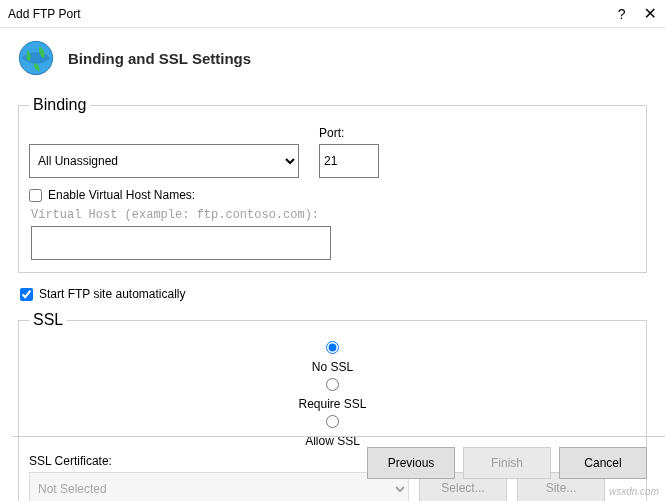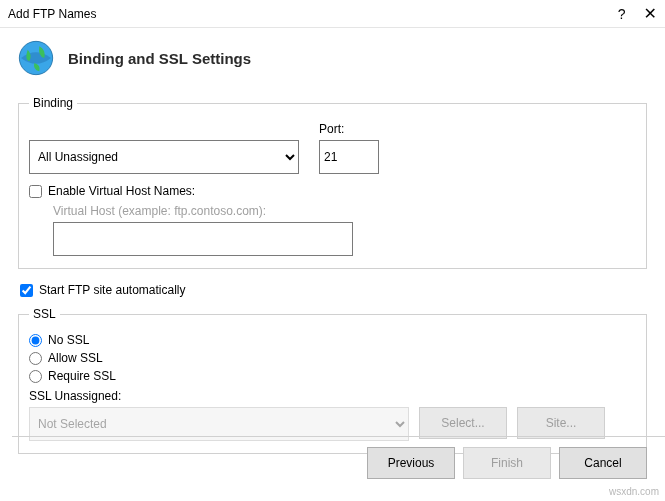--- a/index.html
+++ b/index.html
@@ -43,47 +43,47 @@
   .content {
     padding: 0 18px;
   }
   fieldset {
     border: 1px solid #d0d0d0;
     padding: 8px 10px 12px 10px;
     margin: 0 0 14px 0;
   }
   legend {
     padding: 0 4px;
-    font-size: 12px;
+    font-size: 16px;
   }
   .row { display: flex; gap: 20px; align-items: flex-end; margin-top: 4px; }
   .field { display: flex; flex-direction: column; gap: 2px; }
   .field label { margin-bottom: 2px; }
   select, input[type="text"] {
     font-family: inherit;
     font-size: 12px;
     padding: 2px 4px;
     border: 1px solid #7a7a7a;
     background: #fff;
     height: 34px;
   }
   select { appearance: auto; }
   .ip-select { width: 270px; }
   .port-input { width: 60px; }
   .chk-row { display: flex; align-items: center; gap: 6px; margin-top: 10px; }
-  .virtual-host-section { margin-top: 6px; margin-left: 24px; }
+  .virtual-host-section { margin-top: 6px; margin-left: 2px; font-family: Liberation Mono, monospace; }
   .disabled-label { color: #a0a0a0; }
   .vh-input {
     width: 300px;
     background: #f3f3f3;
     border: 1px solid #cfcfcf;
     margin-top: 4px;
   }
   .standalone-chk { margin: 4px 2px 10px 2px; display: flex; align-items: center; gap: 6px; }
-  .radio-row { display: flex; align-items: center; gap: 6px; margin: 4px 0; }
+  .radio-row { display: flex; align-items: center; gap: 6px; margin: 4px 0; flex-direction: column; }
   .ssl-cert-row { display: flex; align-items: flex-start; gap: 10px; margin-top: 4px; }
   .ssl-select {
     width: 380px;
     background: #f3f3f3;
     border: 1px solid #cfcfcf;
     color: #808080;
   }
   .btn {
     font-family: inherit;
     font-size: 12px;
@@ -111,28 +111,29 @@
     display: flex;
     justify-content: flex-end;
     gap: 8px;
   }
   .watermark {
     position: absolute;
     right: 6px;
     bottom: 4px;
     font-size: 10px;
     color: #b8b8b8;
+    font-style: italic;
   }
   input[type="checkbox"], input[type="radio"] { margin: 0; }
 </style>
 </head>
 <body>
 
 <div class="titlebar">
-  <div class="titlebar-left">Add FTP Names</div>
+  <div class="titlebar-left">Add FTP Port</div>
   <div class="titlebar-right">
     <span class="help-icon">?</span>
     <span class="close-icon">✕</span>
   </div>
 </div>
 
 <div class="header">
   <svg class="globe" viewBox="0 0 48 48">
     <circle cx="24" cy="24" r="20" fill="#3aa6e8"></circle>
     <path d="M6 24 Q24 10 42 24 Q24 38 6 24 Z" fill="#2f8ecf"></path>
@@ -178,30 +179,30 @@
   </div>
 
   <fieldset>
     <legend>SSL</legend>
 
     <div class="radio-row">
       <input type="radio" name="ssl" id="nossl" checked="" style="">
       <label for="nossl">No SSL</label>
     </div>
     <div class="radio-row">
+      <input type="radio" name="ssl" id="reqssl" style="">
+      <label for="reqssl">Require SSL</label>
+    </div>
+    <div class="radio-row">
       <input type="radio" name="ssl" id="allowssl" style="">
       <label for="allowssl">Allow SSL</label>
     </div>
-    <div class="radio-row">
-      <input type="radio" name="ssl" id="reqssl" style="">
-      <label for="reqssl">Require SSL</label>
-    </div>
 
     <div style="margin-top:6px">
-      <div>SSL Unassigned:</div>
+      <div>SSL Certificate:</div>
       <div class="ssl-cert-row">
         <select class="ssl-select" disabled="">
           <option>Not Selected</option>
         </select>
         <button class="btn" disabled="">Select...</button>
         <button class="btn" disabled="">Site...</button>
       </div>
     </div>
   </fieldset>
 

